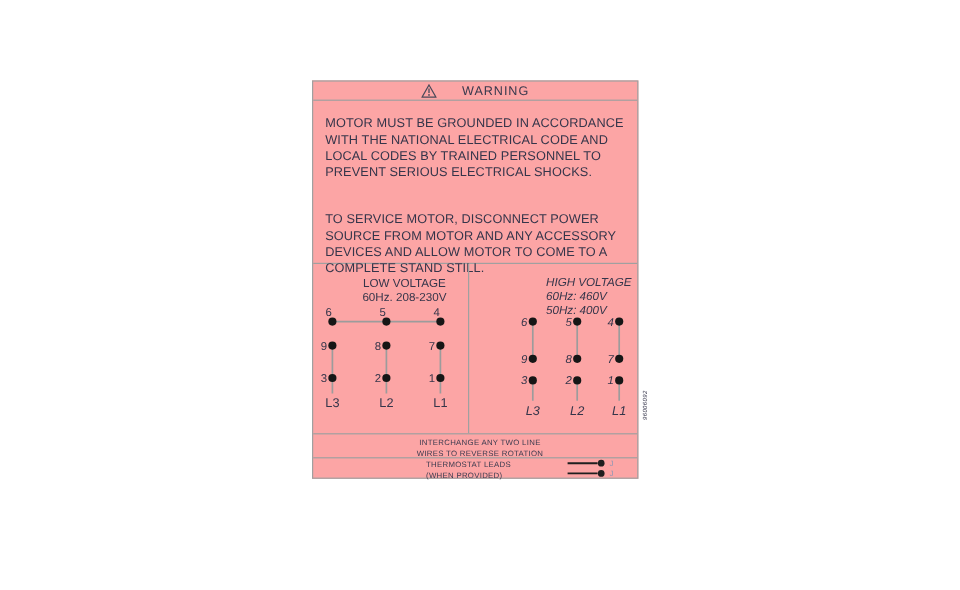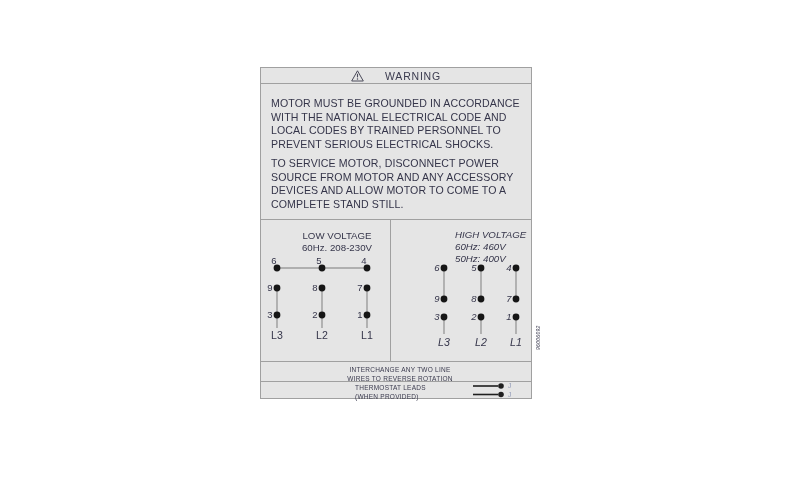--- a/index.html
+++ b/index.html
@@ -2,33 +2,33 @@
 <html><head>
 <meta charset="utf-8">
 <style>
   html,body{margin:0;padding:0;}
   body{
     width:800px;height:492px;background:#ffffff;position:relative;
     font-family:"Liberation Sans",sans-serif;color:#35354a;overflow:hidden;
   }
   .label{
     position:absolute;left:260px;top:67px;width:272px;height:332px;
-    border:1px solid #a0a0a0;box-sizing:border-box;background:#e5e5e5;
+    border:1px solid #a0a0a0;box-sizing:border-box;background:#fca5a5;
   }
   .hdr{
     height:16px;border-bottom:1px solid #a0a0a0;box-sizing:border-box;
     display:flex;align-items:center;justify-content:center;gap:21px;
   }
   .hdr-title{font-size:10.5px;letter-spacing:0.8px;color:#3a3a4e;}
   .notice{height:135px;box-sizing:border-box;padding:13px 10px 0 10px;}
   .notice p{
     margin:0;font-size:10.6px;line-height:13.5px;white-space:pre-line;
     letter-spacing:0.1px;
   }
-  .notice p + p{margin-top:6px;}
+  .notice p + p{margin-top:26px;}
   .diagrams{
     height:142px;box-sizing:border-box;border-top:1px solid #a0a0a0;
     display:flex;
     gap:17px;
   }
   .col-low{width:130px;box-sizing:border-box;border-right:1px solid #a0a0a0;position:relative;}
   .col-high{flex:1;position:relative;font-style:italic;}
   .diag-svg{position:absolute;left:0;top:0;font-family:inherit;}
   .part-number{
     position:absolute;left:127px;top:130px;transform:rotate(-90deg);

